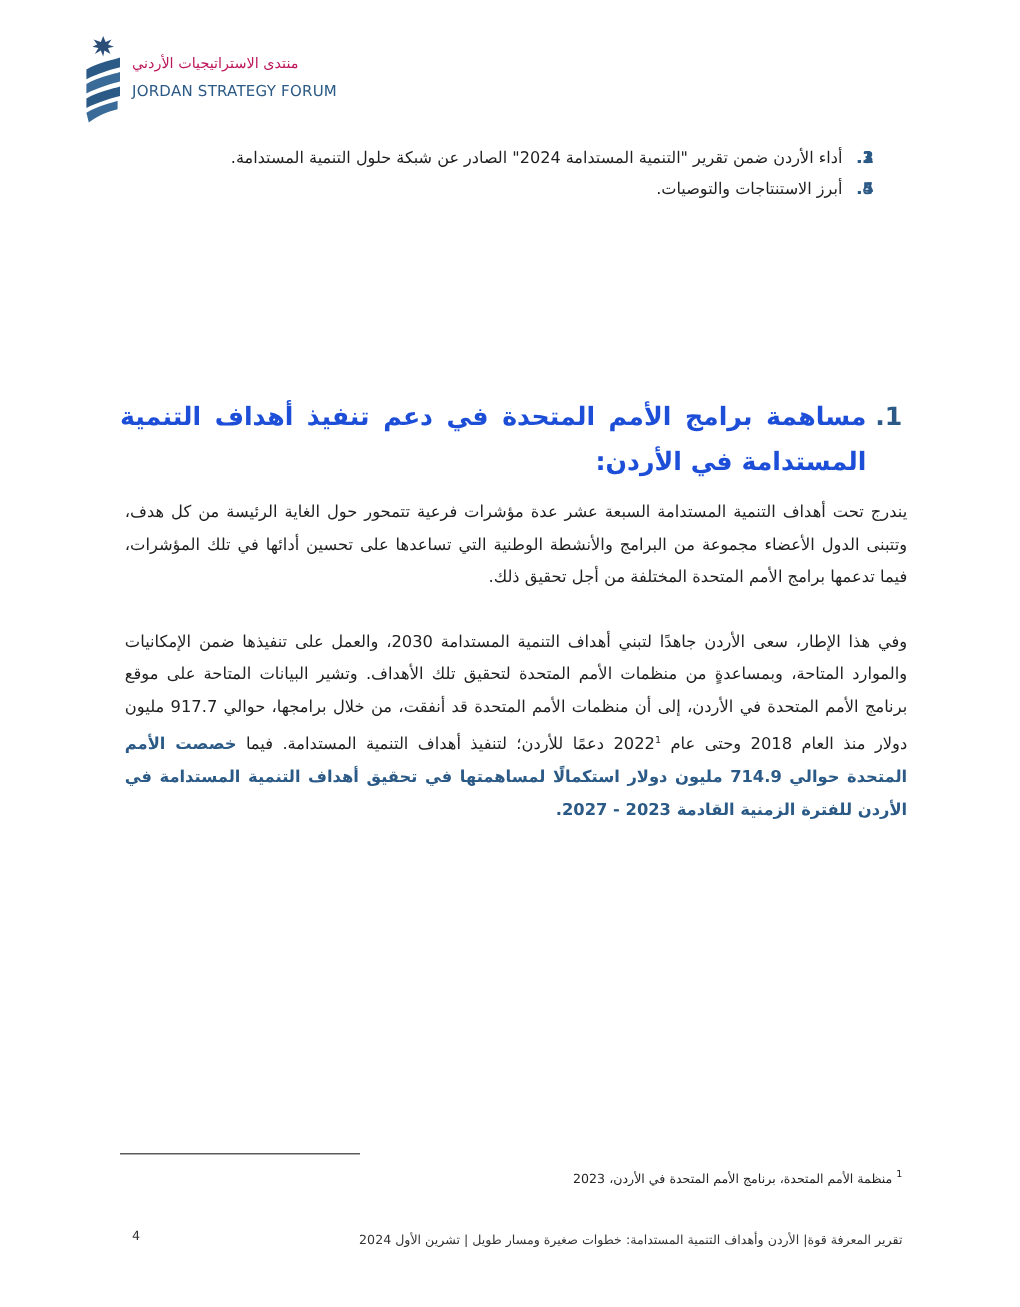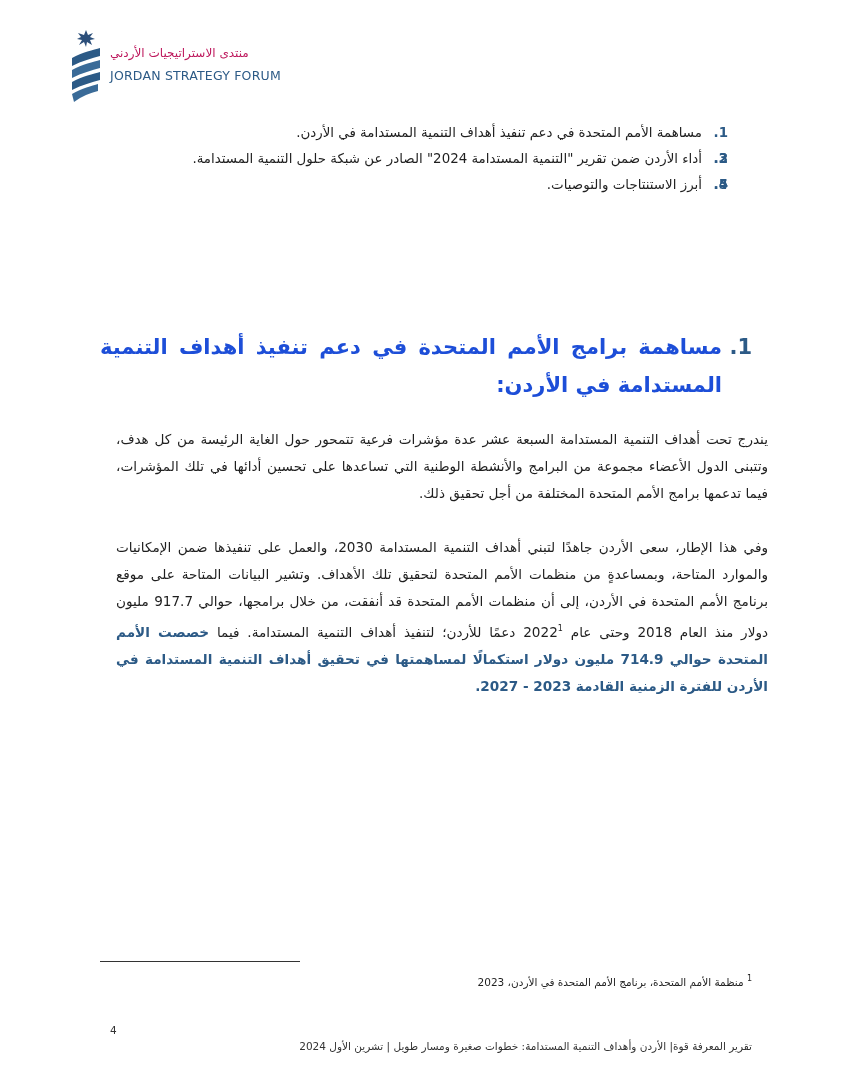--- a/index.html
+++ b/index.html
@@ -11,49 +11,49 @@
     .logo-en { position: absolute; left: 44px; top: 40px; font-size: 12.5px; color: #2c5a86; letter-spacing: 0.2px; white-space: nowrap; text-align: center; }
 
     .toc { position: absolute; left: 100px; top: 120px; width: 628px; direction: rtl; margin: 0; padding: 0; list-style: none; }
     .toc li { position: relative; padding-right: 26px; font-size: 13.4px; line-height: 26px; text-align: justify; }
     .toc .num { position: absolute; right: 0; top: 0; color: #2c5a86; font-weight: bold; }
 
     .h1 { position: absolute; left: 100px; top: 328px; width: 652px; direction: rtl; }
     .h1 .num { position: absolute; right: 0; top: 0; color: #2c5a86; font-weight: bold; font-size: 21px; line-height: 38px; }
     .h1 .text { margin-right: 30px; color: #1d4ed8; font-weight: bold; font-size: 21px; line-height: 38px; text-align: justify; text-align-last: right; }
 
-    .para { position: absolute; left: 100px; width: 652px; direction: rtl; font-size: 13.6px; line-height: 27px; text-align: justify; margin: 16px; }
+    .para { position: absolute; left: 100px; width: 652px; direction: rtl; font-size: 13.6px; line-height: 27px; text-align: justify; margin: 4px; }
     .p1 { top: 410px; }
     .p2 { top: 518px; }
     .hl { color: #2c5a86; font-weight: bold; }
     sup { font-size: 8px; }
 
     .fn-rule { position: absolute; left: 100px; top: 961px; width: 200px; height: 1px; background: #333; }
     .footnote { position: absolute; left: 100px; top: 974px; width: 652px; direction: rtl; font-size: 10.5px; text-align: right; }
     .footer { position: absolute; left: 100px; top: 1024px; width: 652px; direction: rtl; font-size: 10.5px; color: #333; }
-    .footer .title { position: absolute; right: 0; top: 16px; white-space: nowrap; }
+    .footer .title { position: absolute; right: 0; top: 4px; white-space: nowrap; }
     .footer .page { position: absolute; left: 10px; top: 0; }
   </style>
 </head>
 <body>
 
 <div class="logo">
   <svg class="logo-mark" viewBox="0 0 40 76">
     <polygon points="20,2 22,7 27,5 24,9 29,11 24,12 26,17 21,14 20,19 18,14 13,17 16,12 11,11 15,9 12,5 18,7" fill="#2c4f7a"></polygon>
     <path d="M6,30 C16,24 28,22 34,20 L34,28 C26,30 16,33 6,38 Z" fill="#2c5a86"></path>
     <path d="M6,42 C16,36 28,34 34,32 L34,40 C26,42 16,45 6,50 Z" fill="#3a6b98"></path>
     <path d="M6,54 C16,48 28,46 34,44 L34,52 C26,54 16,57 6,62 Z" fill="#2c5a86"></path>
     <path d="M6,66 C16,60 26,58 32,56 L32,63 C24,65 16,68 8,74 Z" fill="#3a6b98"></path>
   </svg>
   <div class="logo-ar">منتدى الاستراتيجيات الأردني</div>
   <div class="logo-en">JORDAN STRATEGY FORUM</div>
 </div>
 
 <ul class="toc">
-  <li><span class="num">1.</span><span>مساهمة الأمم المتحدة في دعم تنفيذ أهداف التنمية المستدامة في الأردن.</span></li>
+  <li><span class="num">1.</span></li>
   <li><span class="num">2.</span></li>
   <li><span class="num">3.</span><span>أداء الأردن ضمن تقرير "التنمية المستدامة 2024" الصادر عن شبكة حلول التنمية المستدامة.</span></li>
   <li><span class="num">4.</span></li>
   <li><span class="num">5.</span><span>أبرز الاستنتاجات والتوصيات.</span></li>
 </ul>
 
 <div class="h1">
   <span class="num">1.</span>
   <div class="text">مساهمة برامج الأمم المتحدة في دعم تنفيذ أهداف التنمية المستدامة في الأردن:</div>
 </div>

